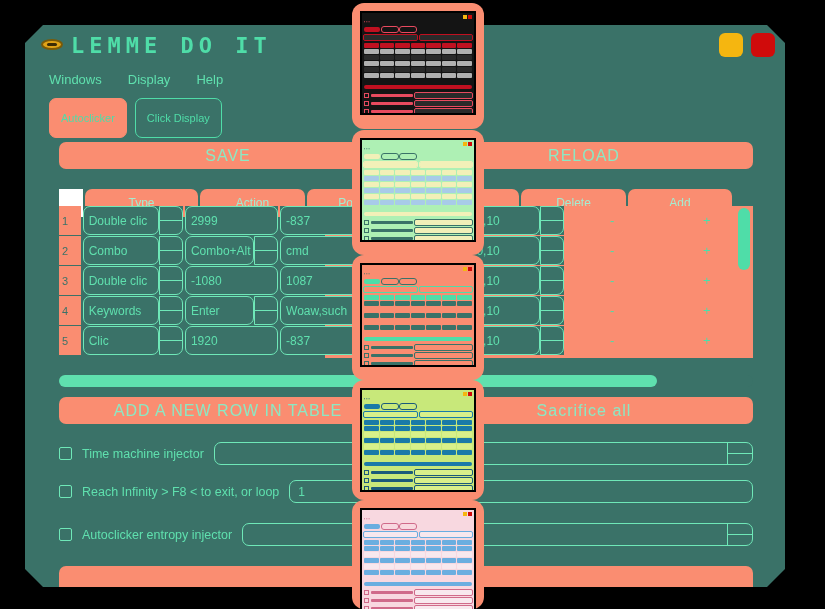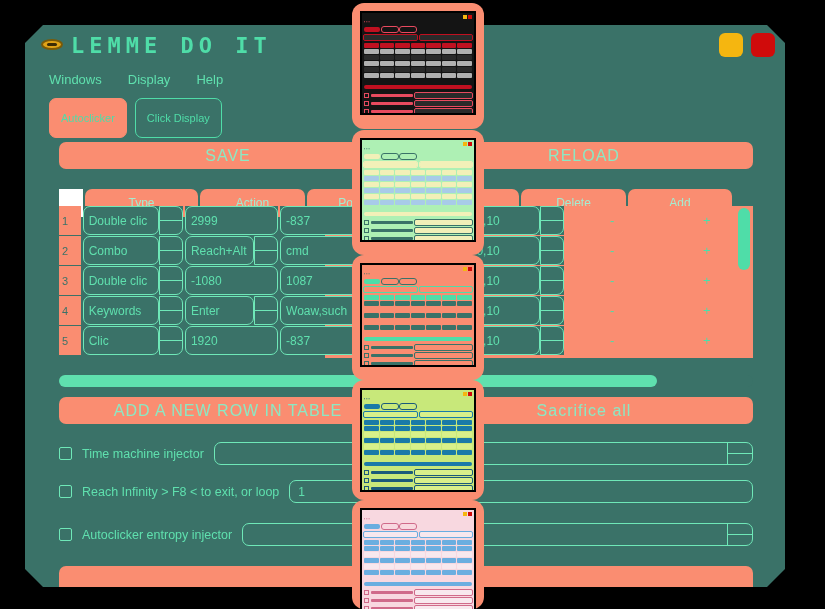--- a/index.html
+++ b/index.html
@@ -195,21 +195,21 @@
           <div class="trow">
             <div class="rowhdr">2</div>
             <div class="cell c1">
               <span class="fld">Combo</span>
               <span class="spin">
                 <i></i>
                 <i></i>
               </span>
             </div>
             <div class="cell c2">
-              <span class="fld">Reach+Alt</span>
+              <span class="fld">Combo+Alt</span>
               <span class="spin">
                 <i></i>
                 <i></i>
               </span>
             </div>
             <div class="cell c3">
               <span class="fld">cmd</span>
             </div>
             <div class="cell c4">
               <span class="fld"></span>

